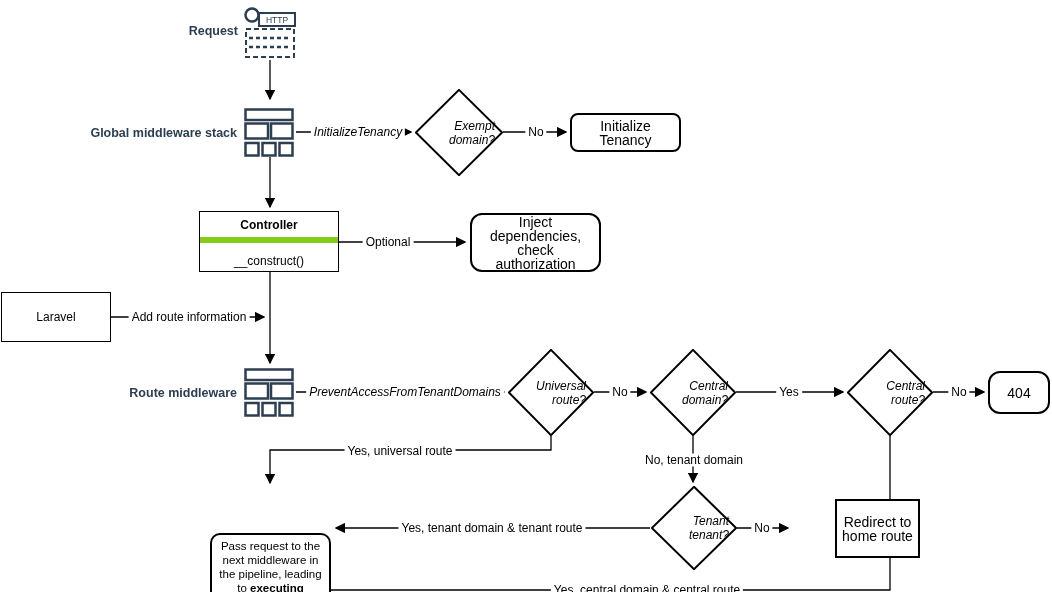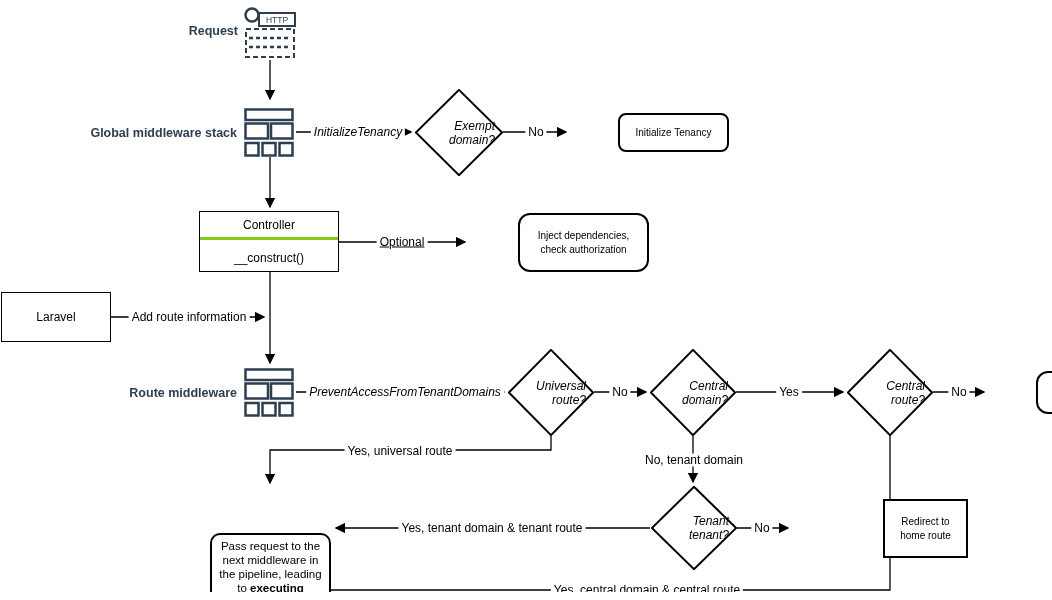--- a/index.html
+++ b/index.html
@@ -21,32 +21,31 @@
   .icon-wrap { position:absolute; z-index:2; }
   .diamond { position:absolute; z-index:2; }
   .diamond svg { position:absolute; left:0; top:0; width:100%; height:100%; }
   .diamond .dtext {
     position:absolute; inset:0; display:flex; align-items:center; justify-content:center;
     text-align:right; font-size:12px; line-height:14px; padding:0 8px;font-style:italic;
   }
   .rounded {
     position:absolute; z-index:2; background:#fff; border:2px solid #000;
     border-radius:9px; display:flex; align-items:center; justify-content:center;
-    text-align:center; font-size:10px; line-height:14px; box-sizing:border-box;
+    text-align:center; font-size:14px; line-height:14px; box-sizing:border-box;
     padding:2px 4px;
-    margin-left:48px;
   }
   .rounded.thick { border-width:2.5px; border-radius:12px; }
   .rect-plain {
     position:absolute; z-index:2; background:#fff; border:1px solid #000;
     box-sizing:border-box; font-size:12px;
   }
   .uml-head {
-    height:25px; border-bottom:3px solid #84cc16; display:flex;
-    align-items:center; justify-content:center; font-weight:normal;text-align:right;
+    height:25px; border-bottom:6px solid #84cc16; display:flex;
+    align-items:center; justify-content:center; font-weight:bold;text-align:right;
   }
   .uml-body { height:35px; display:flex; align-items:center; justify-content:center; }
   .center-flex { display:flex; align-items:center; justify-content:center; }
   .pass-box {
     position:absolute; z-index:2; background:#fff; border:2.5px solid #000;
     border-radius:10px; box-sizing:border-box; display:flex; align-items:center;
     justify-content:center; text-align:center; font-size:11.5px; line-height:14px;
     padding:3px 4px;
   }
 </style>
@@ -172,21 +171,21 @@
   <div class="rounded" style="left:835px; top:499px; width:85px; height:59px; border-radius:0;">Redirect to home route</div>
 
   <div class="pass-box" style="left:210px; top:487px; width:121px; height:81px;margin-top:46px;">
     <div>
       <span>Pass request to the next middleware in the pipeline, leading to </span><b>executing controller action</b>
     </div>
   </div>
 
   <div class="edge-label it" style="left:358px; top:132px;">InitializeTenancy</div>
   <div class="edge-label" style="left:536px; top:132px;">No</div>
-  <div class="edge-label" style="left:402px; top:242px;text-decoration:underline;">Optional</div>
+  <div class="edge-label" style="left:388px; top:242px;">Optional</div>
   <div class="edge-label" style="left:189px; top:317px;">Add route information</div>
   <div class="edge-label it" style="left:405px; top:392px;">PreventAccessFromTenantDomains</div>
   <div class="edge-label" style="left:620px; top:392px;">No</div>
   <div class="edge-label" style="left:789px; top:392px;">Yes</div>
   <div class="edge-label" style="left:959px; top:392px;">No</div>
   <div class="edge-label" style="left:400px; top:451px;">Yes, universal route</div>
   <div class="edge-label" style="left:694px; top:460px;">No, tenant domain</div>
   <div class="edge-label" style="left:492px; top:528px;">Yes, tenant domain &amp; tenant route</div>
   <div class="edge-label" style="left:762px; top:528px;">No</div>
   <div class="edge-label" style="left:647px; top:590px;">Yes, central domain &amp; central route</div>

